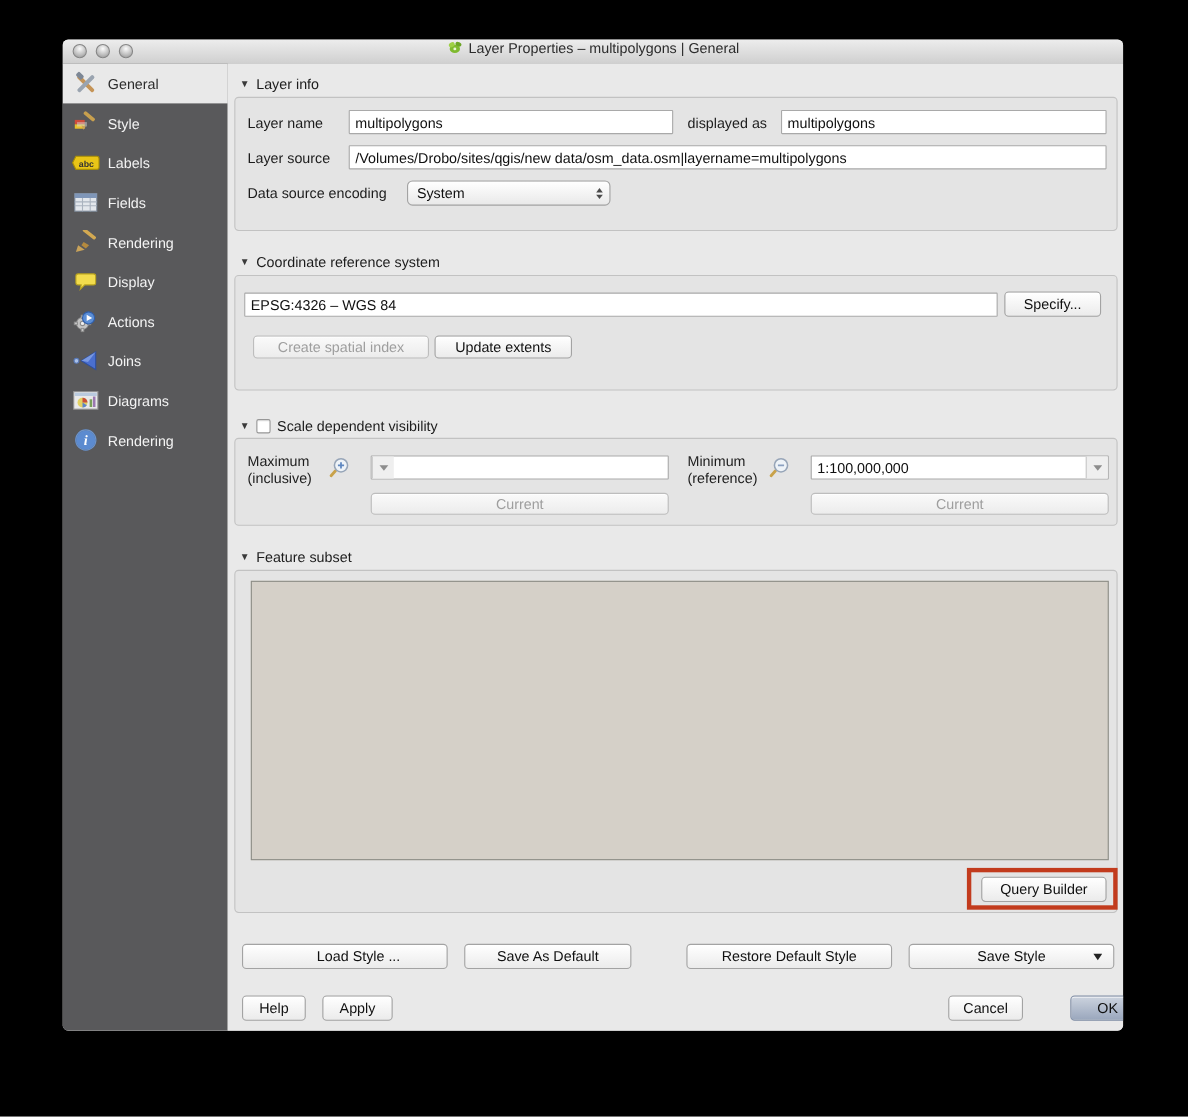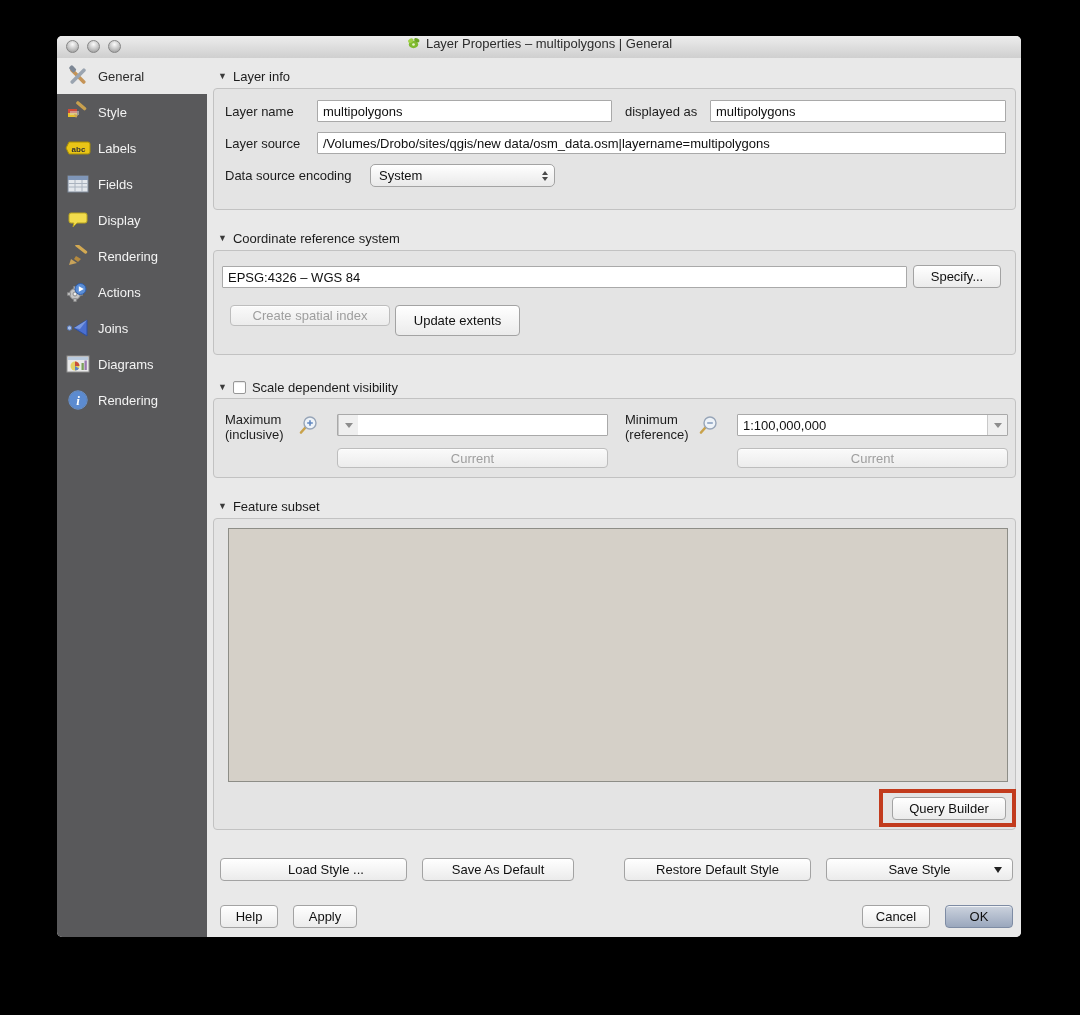--- a/index.html
+++ b/index.html
@@ -54,21 +54,21 @@
     padding:0 5px;height:22px;outline:none;border-radius:1px;
   }
   .btn{
     position:absolute;display:flex;align-items:center;justify-content:center;
     background:linear-gradient(#ffffff,#ebebeb);border:1px solid #a3a3a3;border-radius:4px;
     font-size:13px;color:#101010;box-sizing:border-box;height:23px;
     box-shadow:inset 0 1px 0 rgba(255,255,255,.7);cursor:default;
   }
   .btn.disabled{color:#9e9e9e;background:linear-gradient(#fafafa,#ececec);border-color:#bdbdbd;}
   .btn.ok{
-    background:linear-gradient(#ccd3de,#9aa7bd);border-color:#7e8ca4;
+    background:linear-gradient(#ccd3de,#9aa7bd);border-color:#7e8ca4;margin-left:28px;
   }
   .popup{
     position:absolute;display:flex;align-items:center;box-sizing:border-box;
     background:linear-gradient(#ffffff,#e9e9e9);border:1px solid #a3a3a3;border-radius:5px;
     font-size:13px;color:#101010;padding-left:8px;height:23px;text-align:center;
   }
   .popup .arrows{margin-left:auto;width:18px;display:flex;flex-direction:column;align-items:center;gap:2px;}
   .aru{width:0;height:0;border-left:3.5px solid transparent;border-right:3.5px solid transparent;border-bottom:4.5px solid #4a4a4a;}
   .ard{width:0;height:0;border-left:3.5px solid transparent;border-right:3.5px solid transparent;border-top:4.5px solid #4a4a4a;}
   .combo{
@@ -166,36 +166,36 @@
           <line x1="1" y1="13" x2="21" y2="13" stroke="#aab3bf"></line>
           <line x1="8" y1="6" x2="8" y2="18" stroke="#aab3bf"></line>
           <line x1="15" y1="6" x2="15" y2="18" stroke="#aab3bf"></line>
         </svg>
       </span>
       <span>Fields</span>
     </div>
 
     <div class="side-item">
       <span class="side-icon">
-        <svg width="20" height="20" viewBox="0 0 20 20">
-          <path d="M3 3h14a2 2 0 0 1 2 2v6a2 2 0 0 1-2 2H9l-4 4 .8-4H3a2 2 0 0 1-2-2V5a2 2 0 0 1 2-2z" fill="#f2dc4d" stroke="#b9a41f"></path>
-        </svg>
-      </span>
-      <span>Display</span>
-    </div>
-
-    <div class="side-item">
-      <span class="side-icon">
         <svg width="22" height="22" viewBox="0 0 22 22">
           <rect x="7" y="2" width="14" height="3.2" rx="1.3" fill="#d3a952" transform="rotate(38 14 4)"></rect>
           <path d="M4 14l6 4-8 2z" fill="#c9a35a"></path>
           <path d="M9 11l5 3-3 3-4-3z" fill="#b58a3e"></path>
         </svg>
       </span>
       <span>Rendering</span>
+    </div>
+
+    <div class="side-item">
+      <span class="side-icon">
+        <svg width="20" height="20" viewBox="0 0 20 20">
+          <path d="M3 3h14a2 2 0 0 1 2 2v6a2 2 0 0 1-2 2H9l-4 4 .8-4H3a2 2 0 0 1-2-2V5a2 2 0 0 1 2-2z" fill="#f2dc4d" stroke="#b9a41f"></path>
+        </svg>
+      </span>
+      <span>Display</span>
     </div>
 
     <div class="side-item">
       <span class="side-icon">
         <svg width="24" height="24" viewBox="0 0 24 24">
           <g fill="#c4c4c4" stroke="#8b8b8b" stroke-width="0.8">
             <circle cx="9" cy="14" r="5.5"></circle>
             <rect x="7.8" y="6.5" width="2.4" height="3"></rect>
               <rect x="7.8" y="18.5" width="2.4" height="3"></rect>
             <rect x="1.5" y="12.8" width="3" height="2.4"></rect>
@@ -278,21 +278,21 @@
     </div>
     <div class="groupbox" style="left:6px;top:192px;width:803px;height:105px;"></div>
 
     <input class="tfield" style="left: 15px; top: 208px; width: 685px;" value="EPSG:4326 – WGS 84">
     <div class="btn" style="left:706px;top:207px;width:88px;">
       <span>Specify...</span>
     </div>
     <div class="btn disabled" style="left:23px;top:247px;width:160px;height:21px;">
       <span>Create spatial index</span>
     </div>
-    <div class="btn" style="left:188px;top:247px;width:125px;height:31px;">
+    <div class="btn" style="left:188px;top:247px;width:125px;height:21px;">
       <span>Update extents</span>
     </div>
 
     <div class="sec-hdr" style="left:11px;top:322px;">
       <span class="tri">▼</span>
       <span class="checkbox"></span>
       <span>Scale dependent visibility</span>
     </div>
     <div class="groupbox" style="left:6px;top:340px;width:803px;height:80px;"></div>
 

